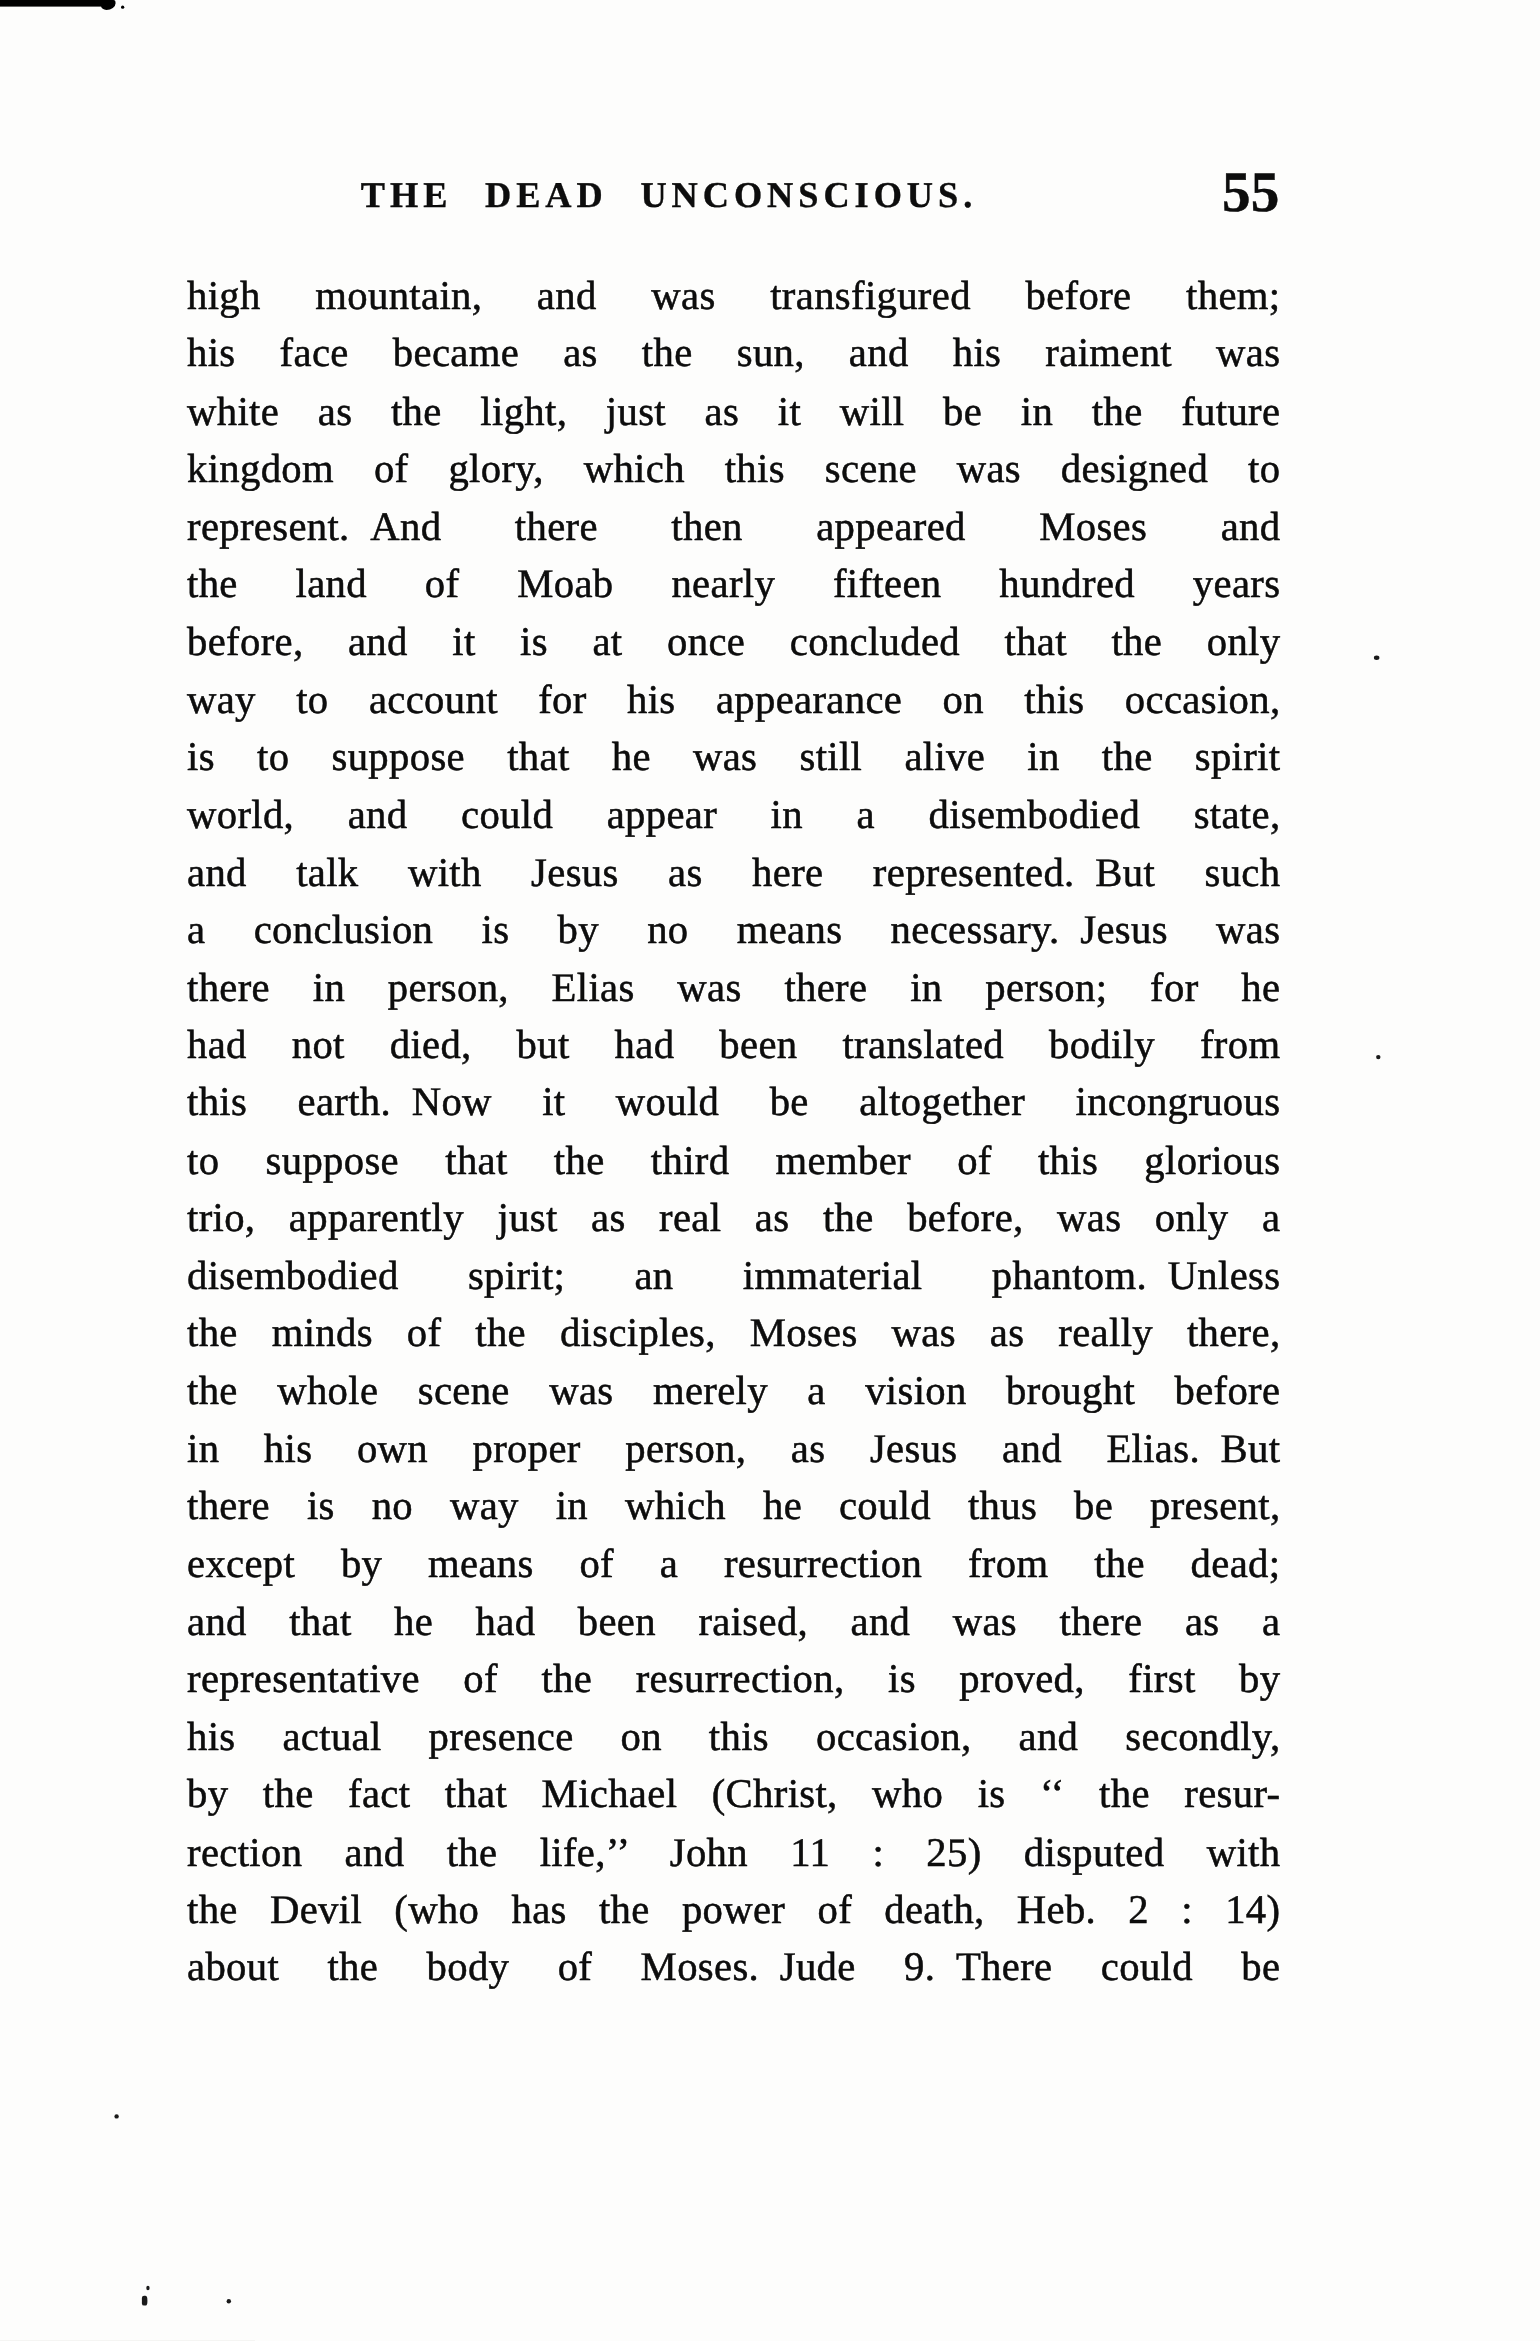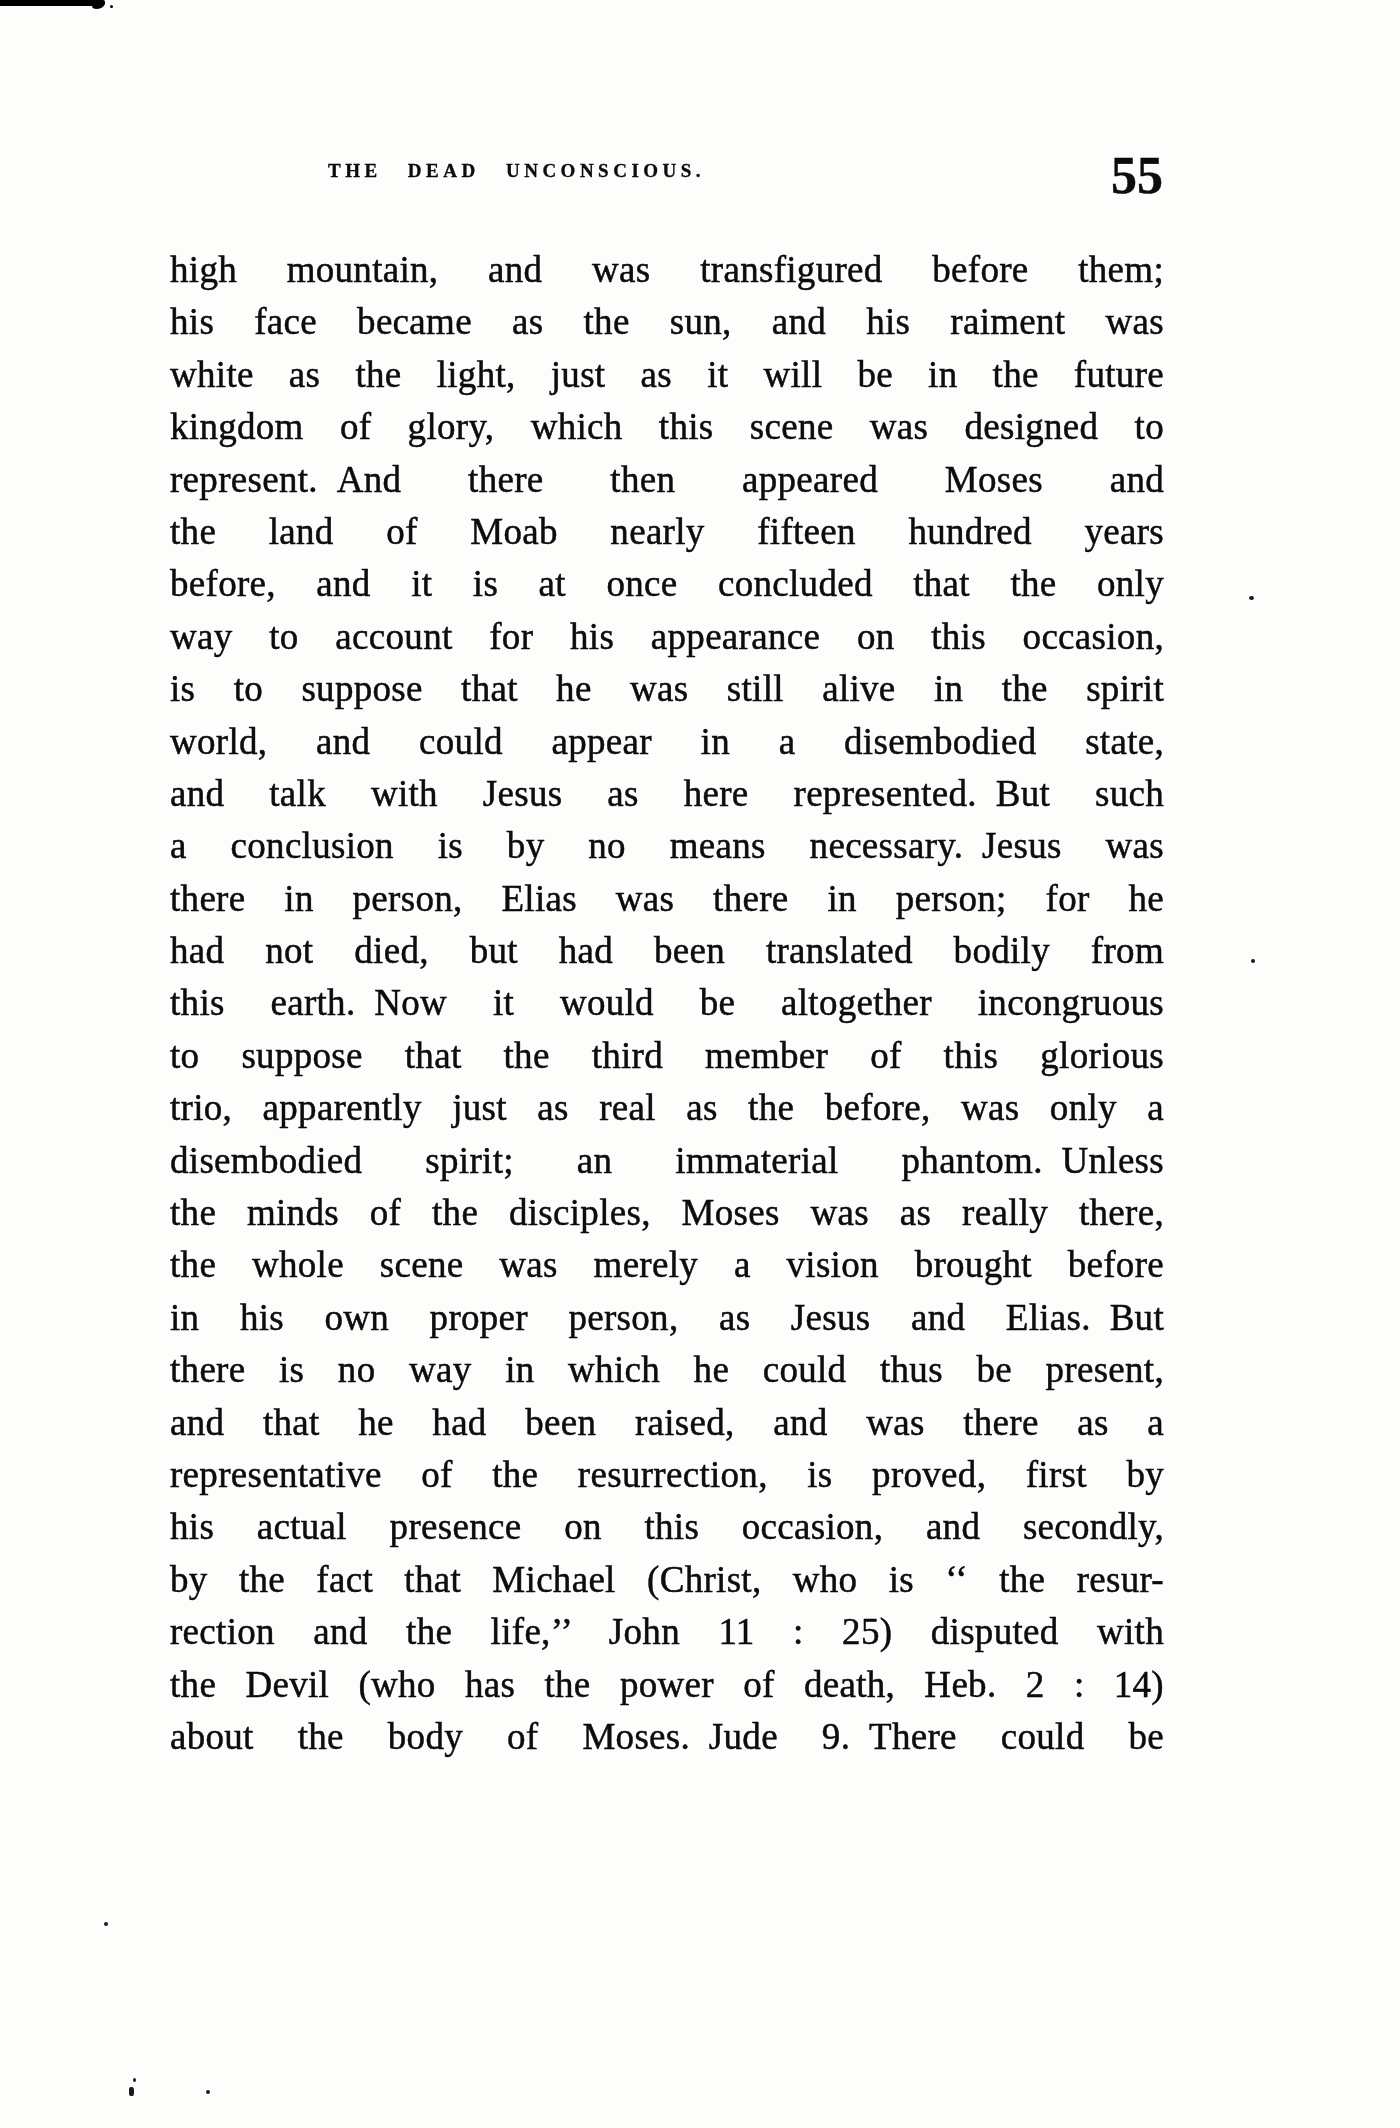--- a/index.html
+++ b/index.html
@@ -21,21 +21,21 @@
     position:absolute;left:92px;top:0;width:13px;height:9px;
     background:#000;border-radius:0 2px 70% 40%;
   }
   .corner-dot{
     position:absolute;left:110px;top:5px;width:3px;height:3px;
     background:#000;border-radius:50%;
   }
   
   .head-title{
     position:absolute;left:328px;top:160px;
-    font-size:19px;font-weight:700;
+    font-size:33px;font-weight:700;
     letter-spacing:4.5px;word-spacing:17px;
     -webkit-text-stroke:0.3px #000;
     white-space:nowrap;
   }
   .page-num{
     position:absolute;top:146px;right:237px;
     font-size:52px;font-weight:700;
     -webkit-text-stroke:0.4px #000;
   }
   
@@ -90,20 +90,21 @@
       <div class="line">there in person, Elias was there in person; for he</div>
       <div class="line">had not died, but had been translated bodily from</div>
       <div class="line">this earth. Now it would be altogether incongruous</div>
       <div class="line">to suppose that the third member of this glorious</div>
       <div class="line">trio, apparently just as real as the before, was only a</div>
       <div class="line">disembodied spirit; an immaterial phantom. Unless</div>
       <div class="line">the minds of the disciples, Moses was as really there,</div>
       <div class="line">the whole scene was merely a vision brought before</div>
       <div class="line">in his own proper person, as Jesus and Elias. But</div>
       <div class="line">there is no way in which he could thus be present,</div>
+      <div class="line">except by means of a resurrection from the dead;</div>
       <div class="line">and that he had been raised, and was there as a</div>
       <div class="line">representative of the resurrection, is proved, first by</div>
       <div class="line">his actual presence on this occasion, and secondly,</div>
       <div class="line">by the fact that Michael (Christ, who is ‘‘ the resur-</div>
       <div class="line">rection and the life,’’ John 11 : 25) disputed with</div>
       <div class="line">the Devil (who has the power of death, Heb. 2 : 14)</div>
       <div class="line">about the body of Moses. Jude 9. There could be</div>
     </div>
 
   <div class="speck s1"></div>

